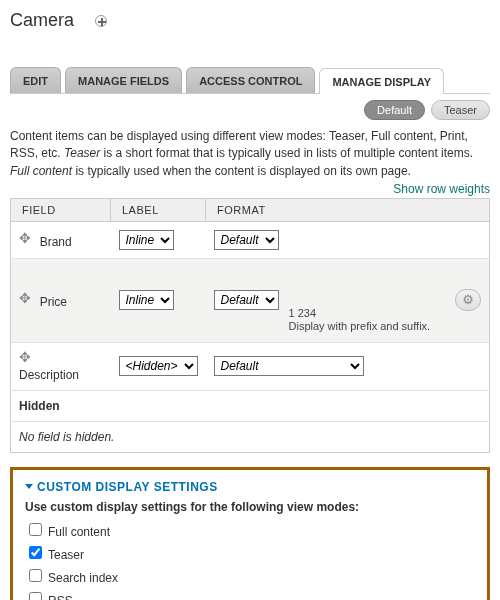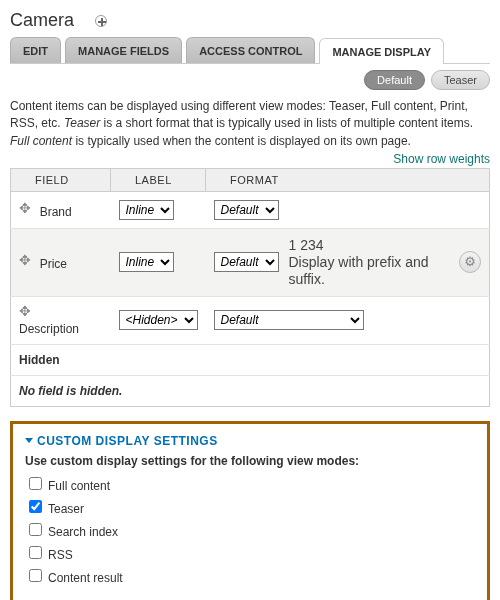--- a/index.html
+++ b/index.html
@@ -42,20 +42,21 @@
   .tab {
     background: linear-gradient(#d0d0d0, #bcbcbc);
     border: 1px solid #b0b0b0;
     border-bottom: none;
     border-radius: 6px 6px 0 0;
     padding: 7px 12px 6px;
     font-size: 11px;
     font-weight: bold;
     color: #333;
     cursor: pointer;
+    margin-top: 30px;
   }
   .tab.active {
     background: #fff;
     border-color: #ccc;
     position: relative;
     top: 1px;
   }
   .subtabs {
     display: flex;
     justify-content: flex-end;
@@ -85,21 +86,21 @@
   table.fields {
     width: 100%;
     border-collapse: collapse;
     margin-top: 2px;
     border: 1px solid #ccc;
   }
   table.fields th {
     text-align: left;
     background: #efefef;
     border: 1px solid #ccc;
-    padding: 5px 24px;
+    padding: 5px 11px;
     font-size: 11px;
     font-weight: normal;
     letter-spacing: 0.5px;
     color: #333;
     text-transform: uppercase;
   }
   table.fields td {
     border-top: 1px solid #e2e2e2;
     padding: 8px;
     vertical-align: middle;
@@ -118,21 +119,21 @@
     position: absolute;
     left: 0; top: -2px;
   }
   select {
     font-size: 12px;
     padding: 1px 2px;
     background: #fff;
     border: 1px solid #777;
     font-style: italic;
   }
-  .summary { font-size: 14px; color: #444; line-height: 1.2; }
+  .summary { font-size: 11px; color: #444; line-height: 1.2; margin-top: 40px; }
   .gear-btn {
     width: 26px; height: 22px;
     background: linear-gradient(#f3f3f3,#e0e0e0);
     border: 1px solid #bbb;
     border-radius: 11px;
     text-align: center;
     cursor: pointer;
     color: #888;
     line-height: 20px;
     font-size: 13px;
@@ -144,21 +145,20 @@
     padding-top: 6px;
     padding-left: 10px;
     margin-left: 22px;
   }
   .empty-row td {
     font-style: italic;
     border-top: none;
     padding-top: 2px;
     padding-bottom: 8px;
     padding-left: 10px;
-    font-weight: bold;
   }
   .fieldset {
     border: 3px solid #a16207;
     margin-top: 14px;
     padding: 10px 12px 28px;
   }
   .fieldset-legend {
     color: #0071b3;
     font-weight: bold;
     font-size: 12px;

